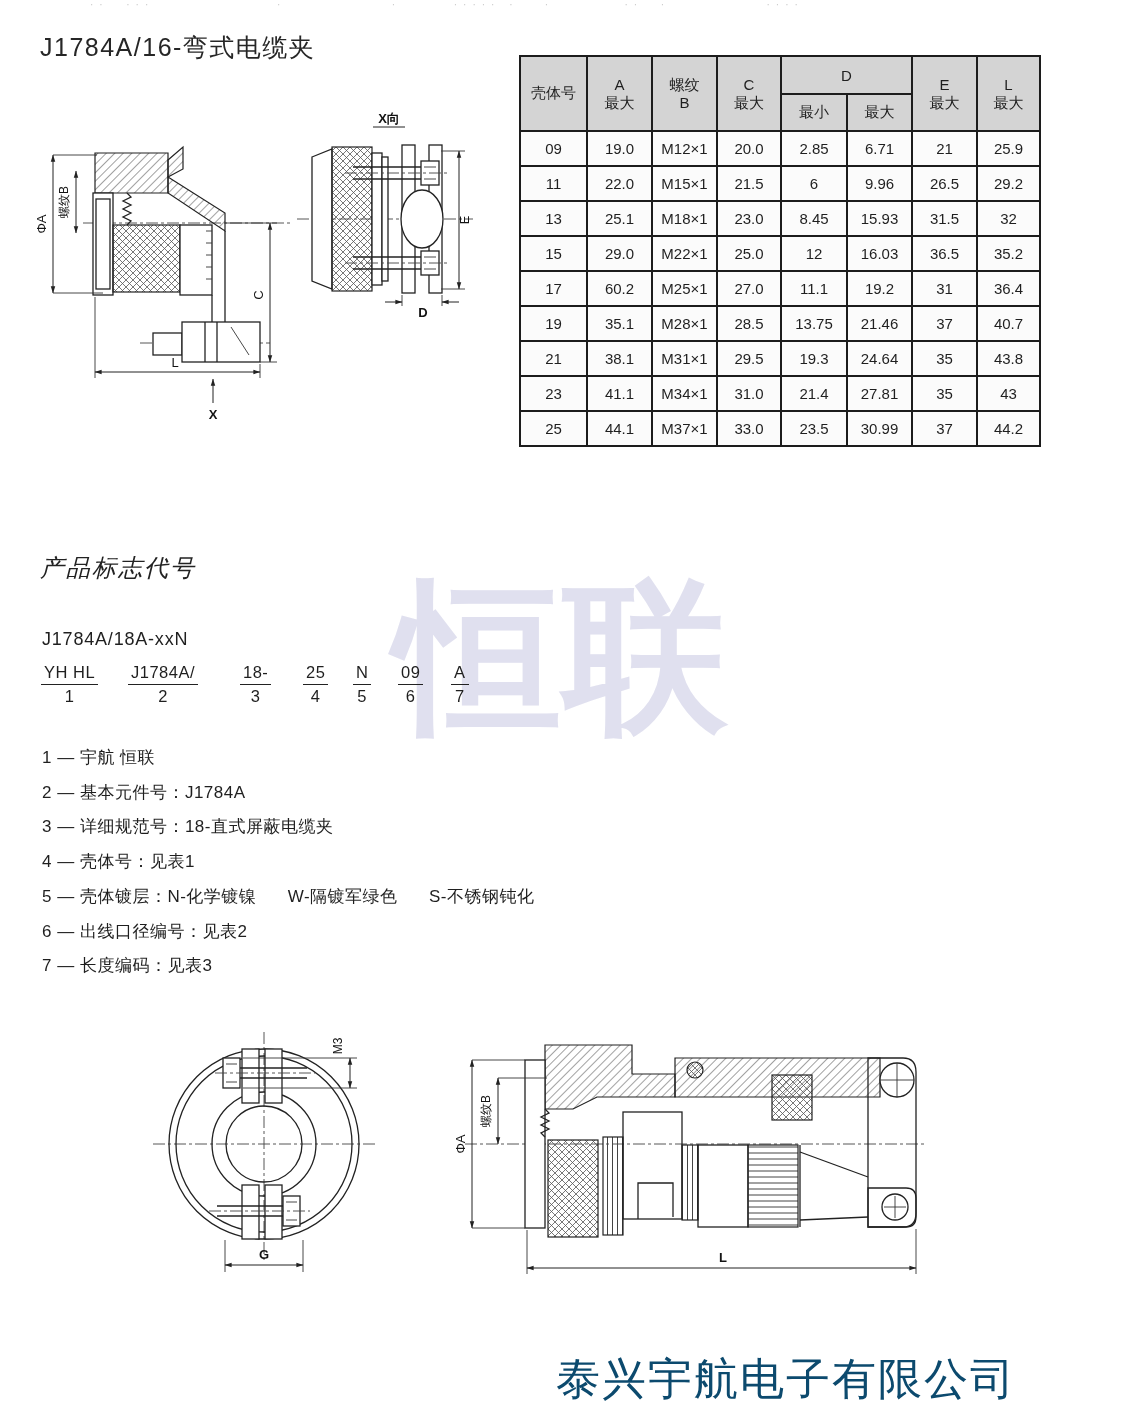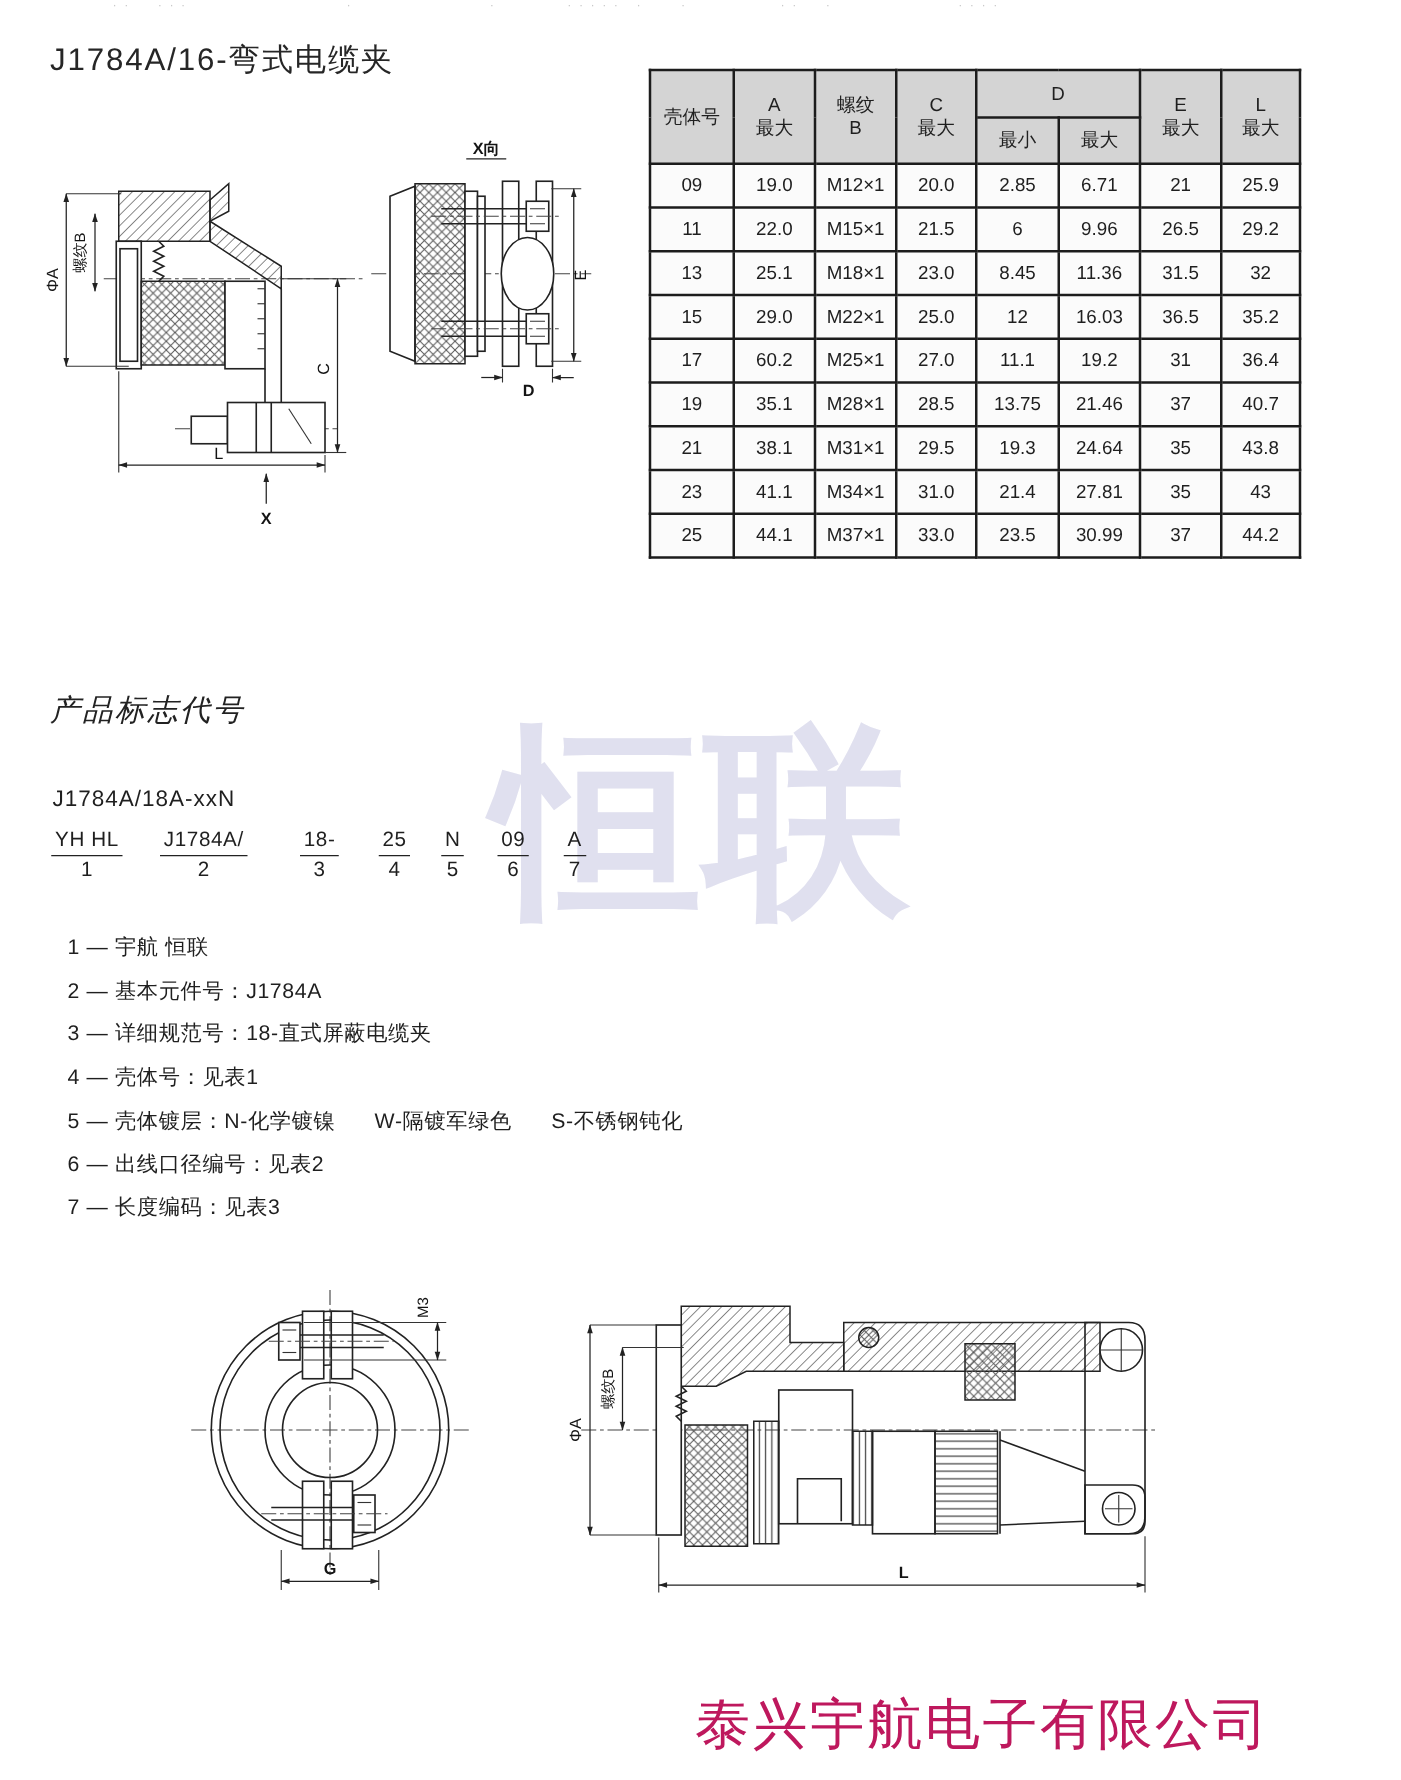--- a/index.html
+++ b/index.html
@@ -10,38 +10,38 @@
   .abs{position:absolute;}
   
   #top-fragments{top:1px;left:90px;width:1030px;font-size:10px;color:#c9c9c9;
     letter-spacing:6px;white-space:pre;overflow:hidden;height:7px;line-height:7px;}
   
   #doc-title{top:31px;left:40px;font-size:25px;letter-spacing:1.5px;color:#262626;}
   
   #watermark{top:576px;left:396px;font-size:165px;line-height:1;font-family:"Liberation Serif",serif;
     font-weight:bold;color:#e0e0ef;letter-spacing:2px;z-index:0;}
   #footer-company{top:1350px;left:556px;font-size:44px;font-family:"Liberation Serif",serif;
-    color:#be185d;letter-spacing:2px;z-index:1;}
+    color:#0c4a6e;letter-spacing:2px;z-index:1;}
   
   #dim-table{top:55px;left:519px;z-index:1;}
   table{border-collapse:collapse;table-layout:fixed;}
   th,td{border:2px solid #1c1c1c;text-align:center;vertical-align:middle;
     font-weight:normal;padding:0;font-size:15px;color:#1f1f1f;}
   thead th{background:#d4d4d4;}
   tbody td{background:#fbfbfb;}
   thead tr.h1{height:38px;} thead tr.h2{height:37px;} tbody tr{height:35px;}
   th .tl{display:block;line-height:18px;}
   
   #marking-heading{top:552px;left:40px;font-size:24px;letter-spacing:2px;color:#222;z-index:1;font-style:italic;}
   #marking-example{top:629px;left:42px;font-size:18px;letter-spacing:0.8px;z-index:1;text-align:center;}
   .frac{position:absolute;top:663px;text-align:center;font-size:16.5px;letter-spacing:0.5px;z-index:1;}
   .frac .num{display:block;border-bottom:1.6px solid #222;padding:0 3px 2px 3px;text-align:center;}
   .frac .den{display:block;padding-top:2px;}
   #notes{top:741px;left:42px;z-index:1;}
-  .note{font-size:17px;line-height:34.7px;white-space:pre;letter-spacing:0.5px;margin-left:12px;}
+  .note{font-size:17px;line-height:34.7px;white-space:pre;letter-spacing:0.5px;}
   
   svg{position:absolute;z-index:1;}
   .ol{fill:none;stroke:#222;stroke-width:1.3;}
   .olw{fill:#fff;stroke:#222;stroke-width:1.3;}
   .dh{fill:url(#dh);stroke:#222;stroke-width:1.2;}
   .xh{fill:url(#xh);stroke:#222;stroke-width:1.2;}
   .rb{fill:url(#rb);stroke:#222;stroke-width:1.2;}
   .vr{fill:url(#vr);stroke:#222;stroke-width:1.2;}
   .dim{stroke:#222;stroke-width:1;fill:none;}
   .ext{stroke:#333;stroke-width:0.9;fill:none;}
@@ -223,21 +223,21 @@
           <td>9.96</td>
           <td>26.5</td>
           <td>29.2</td>
       </tr>
       <tr>
         <td>13</td>
           <td>25.1</td>
           <td>M18×1</td>
           <td>23.0</td>
           <td>8.45</td>
-          <td>11.36</td>
+          <td>15.93</td>
           <td>31.5</td>
           <td>32</td>
       </tr>
       <tr>
         <td>15</td>
           <td>29.0</td>
           <td>M22×1</td>
           <td>25.0</td>
           <td>12</td>
           <td>16.03</td>

